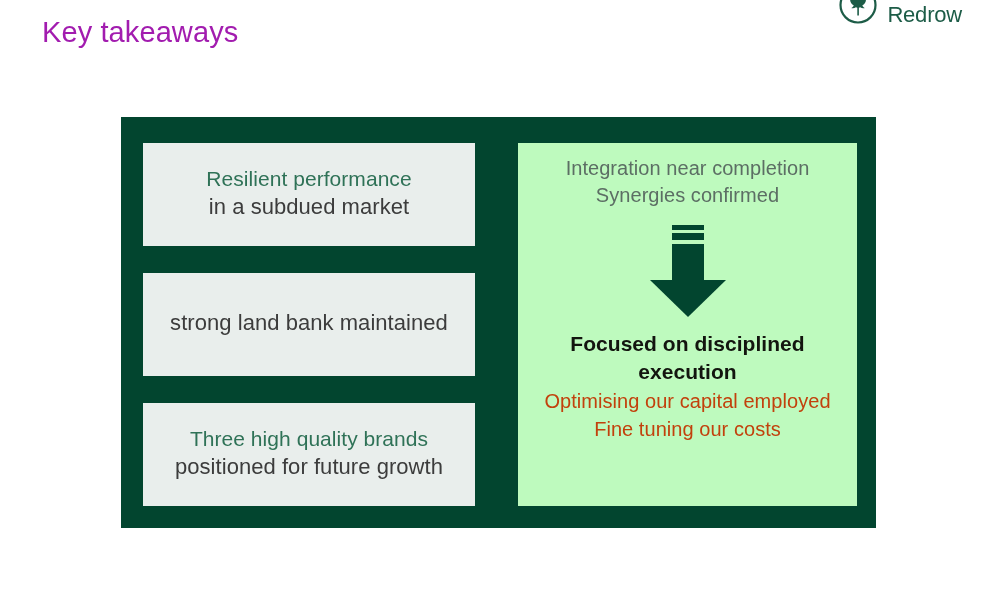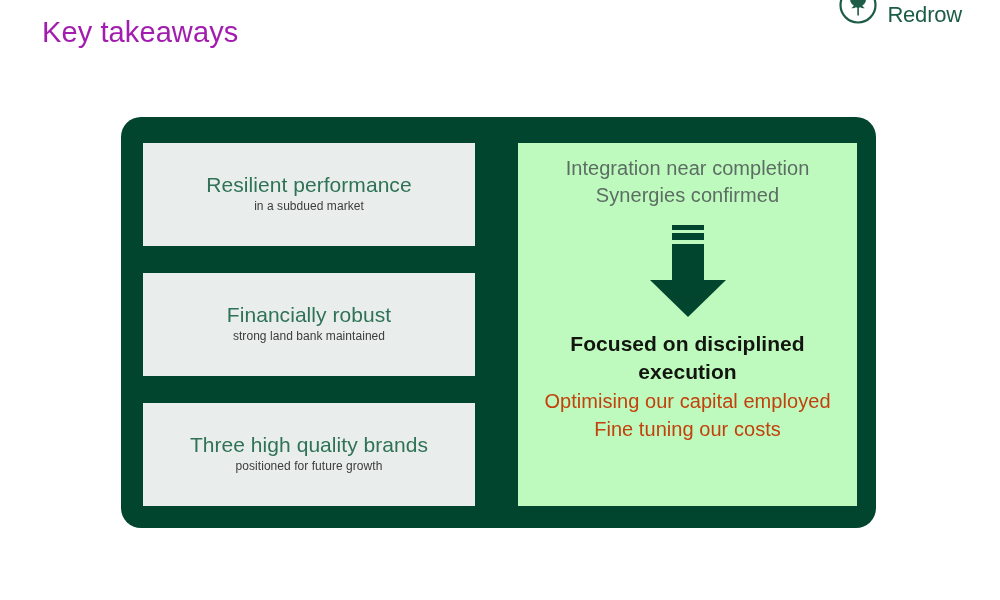--- a/index.html
+++ b/index.html
@@ -56,21 +56,20 @@
 
   
   .frame {
     position: absolute;
     left: 121px;
     top: 117px;
     width: 755px;
     height: 411px;
     background: #02452f;
     box-sizing: border-box;
-    border-radius: 20px;
   }
 
   .frame-inner {
     position: absolute;
     left: 22px;
     top: 26px;
     right: 19px;
     bottom: 22px;
     display: flex;
     gap: 43px;
@@ -98,21 +97,21 @@
   .card-headline {
     color: #2f7257;
     font-size: 21px;
     font-weight: 400;
     line-height: 1.28;
     letter-spacing: 0.05px;
     white-space: nowrap;
   }
   .card-sub {
     color: #3c3c3c;
-    font-size: 12px;
+    font-size: 22px;
     font-weight: 400;
     line-height: 1.3;
     letter-spacing: 0.05px;
     white-space: nowrap;
   }
 
   .col-right {
     flex: 1 1 auto;
     background: #befabe;
     display: flex;
@@ -178,21 +177,20 @@
   <div class="frame-inner">
 
     <div class="col-left">
 
       <div class="card">
         <div class="card-headline">Resilient performance</div>
         <div class="card-sub">in a subdued market</div>
       </div>
 
       <div class="card">
-        <div class="card-headline">Financially robust</div>
         <div class="card-sub">strong land bank maintained</div>
       </div>
 
       <div class="card">
         <div class="card-headline">Three high quality brands</div>
         <div class="card-sub">positioned for future growth</div>
       </div>
 
     </div>
 

